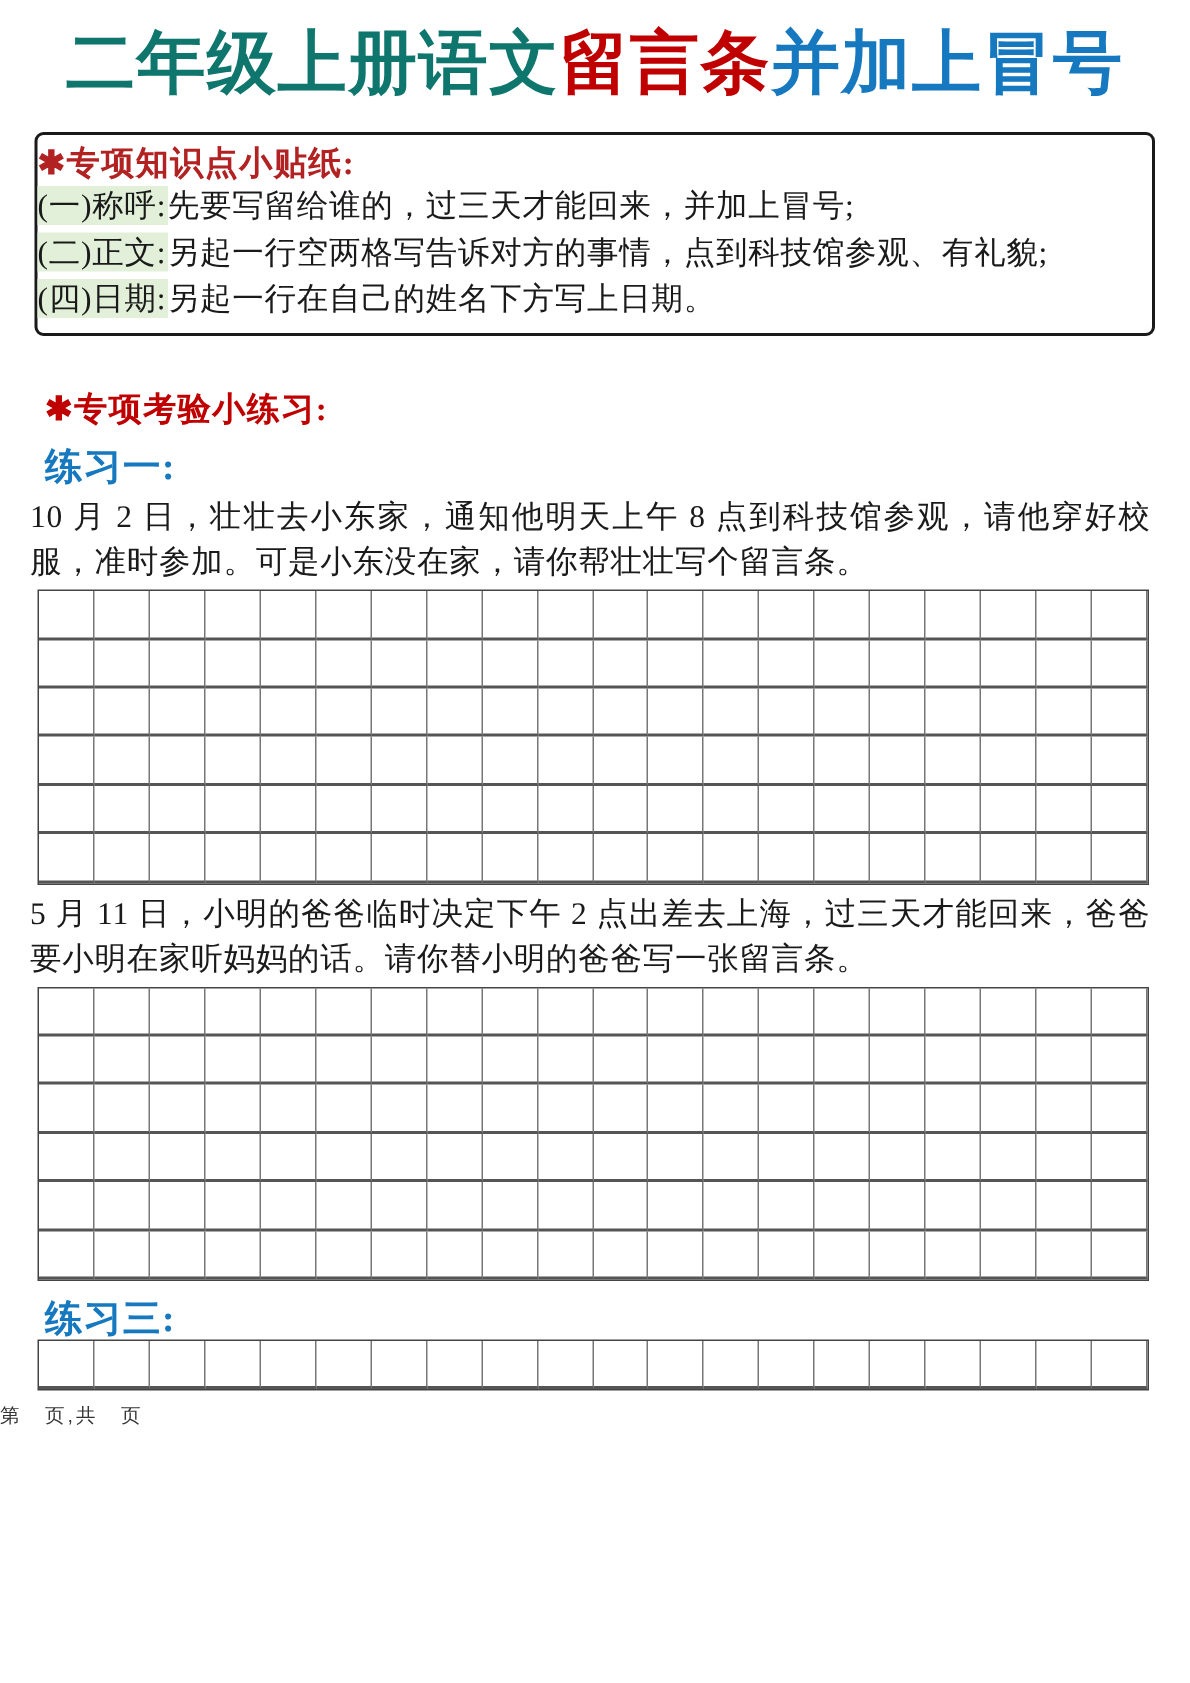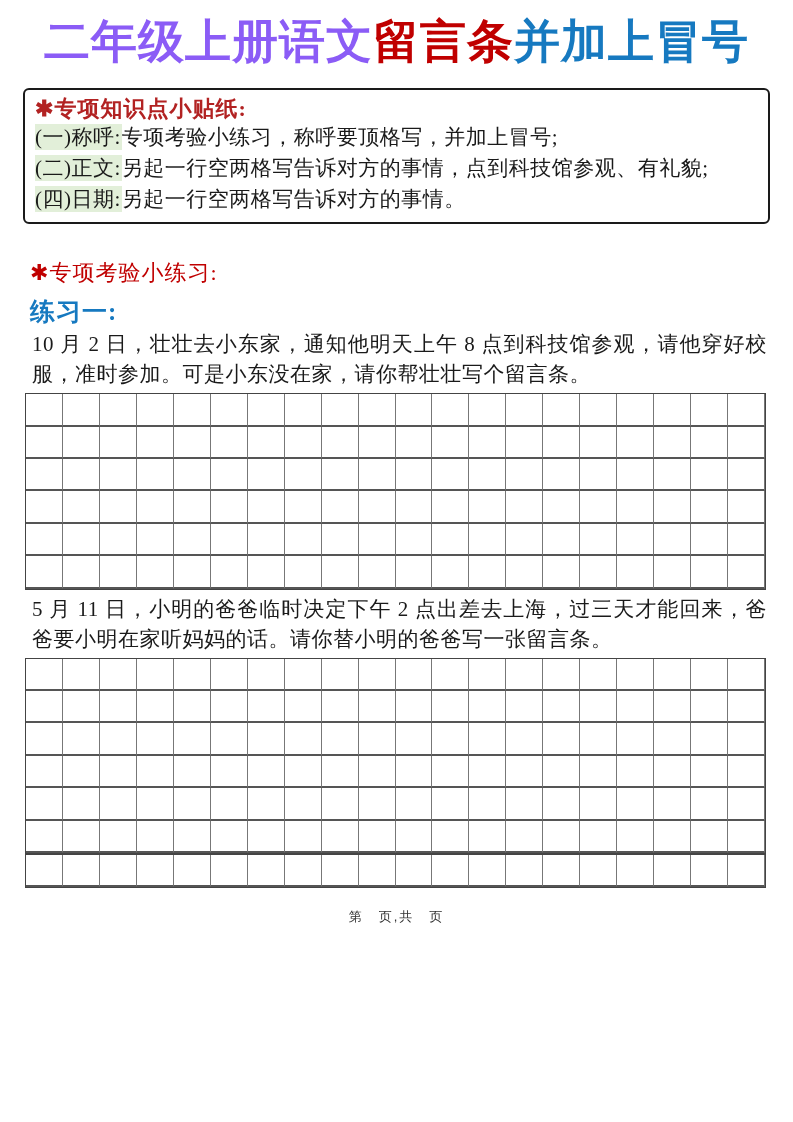--- a/index.html
+++ b/index.html
@@ -17,30 +17,30 @@
   .title {
     margin-top:14px;
     text-align:center;
     font-family:"Liberation Sans", sans-serif;
     font-weight:900;
     font-size:46px;
     line-height:1.18;
     letter-spacing:1px;
     white-space:nowrap;
   }
-  .title .t-black { color:#8b5cf6; }
+  .title .t-black { color:#0f766e; }
   .title .t-red   { color:var(--red); }
   .title .t-blue  { color:var(--blue); }
 
   
   .tips-box {
     margin:20px 23px 0 23px;
     border:2.5px solid #1a1a1a;
     border-radius:6px;
-    padding:5px 12px 7px 10px;
+    padding:5px 12px 7px 0;
     background:#ffffff;
   }
   .tips-header {
     color:var(--tips-red);
     font-weight:bold;
     font-size:22px;
     line-height:27px;
     letter-spacing:1px;
   }
   .tips-line {
@@ -50,35 +50,35 @@
   }
   .tips-label {
     background:var(--highlight);
     padding:1px 1px 1px 0;
   }
 
   
   .section-header {
     margin:36px 4px 0 30px;
     color:var(--red);
-    font-weight:normal;
+    font-weight:bold;
     font-size:22px;
     line-height:26px;
     letter-spacing:1px;
   }
   .ex-label {
     margin:13px 0 0 30px;
     color:var(--blue);
     font-weight:bold;
     font-size:25px;
     line-height:26px;
     letter-spacing:1px;
   }
   .ex-text {
-    margin:4px 26px 4px 32px;
+    margin:4px 26px 4px 20px;
     font-size:21px;
     line-height:30px;
     letter-spacing:0.5px;
     text-align:justify;
   }
 
   
   .grid {
     margin:0 27px 0 25px;
     display:grid;
@@ -87,47 +87,47 @@
   }
   .cell {
     height:32.4px;
     border-right:1px solid #777777;
     border-bottom:2px solid #555555;
   }
   .grid .cell:nth-last-child(-n+1){}
 
   
   .footer {
-    margin-top:20px;
-    text-align:center;
+    margin-top:8px;
+    text-align:left;
     font-family:"Liberation Sans", sans-serif;
     font-size:13px;
     color:#333333;
     letter-spacing:2px;
   }
 </style>
 </head>
 <body>
 
 <div class="page">
 
   <div class="title">
     <span class="t-black">二年级上册语文</span><span class="t-red">留言条</span><span class="t-blue">并加上冒号</span>
   </div>
 
   <div class="tips-box">
     <div class="tips-header">✱专项知识点小贴纸:</div>
     <div class="tips-line">
-      <span class="tips-label">(一)称呼:</span><span>专项考验小练习，称呼要顶格写，并加上冒号;</span>
+      <span class="tips-label">(一)称呼:</span><span>先要写留给谁的，过三天才能回来，并加上冒号;</span>
     </div>
     <div class="tips-line">
       <span class="tips-label">(二)正文:</span><span>另起一行空两格写告诉对方的事情，点到科技馆参观、有礼貌;</span>
     </div>
     <div class="tips-line">
-      <span class="tips-label">(四)日期:</span><span>另起一行空两格写告诉对方的事情。</span>
+      <span class="tips-label">(四)日期:</span><span>另起一行在自己的姓名下方写上日期。</span>
     </div>
   </div>
 
   <div class="section-header">✱专项考验小练习:</div>
 
   <div class="ex-label">练习一:</div>
   <div class="ex-text">10 月 2 日，壮壮去小东家，通知他明天上午 8 点到科技馆参观，请他穿好校服，准时参加。可是小东没在家，请你帮壮壮写个留言条。</div>
   <div class="grid" style="grid-template-columns: repeat(20, 1fr);">
       <div class="cell"></div>
       <div class="cell"></div>
@@ -368,20 +368,21 @@
       <div class="cell"></div>
       <div class="cell"></div>
       <div class="cell"></div>
       <div class="cell"></div>
       <div class="cell"></div>
       <div class="cell"></div>
       <div class="cell"></div>
       <div class="cell"></div>
     </div>
 
+  <div class="ex-label">练习三:</div>
   <div class="grid" style="grid-template-columns: repeat(20, 1fr);">
       <div class="cell"></div>
       <div class="cell"></div>
       <div class="cell"></div>
       <div class="cell"></div>
       <div class="cell"></div>
       <div class="cell"></div>
       <div class="cell"></div>
       <div class="cell"></div>
       <div class="cell"></div>

